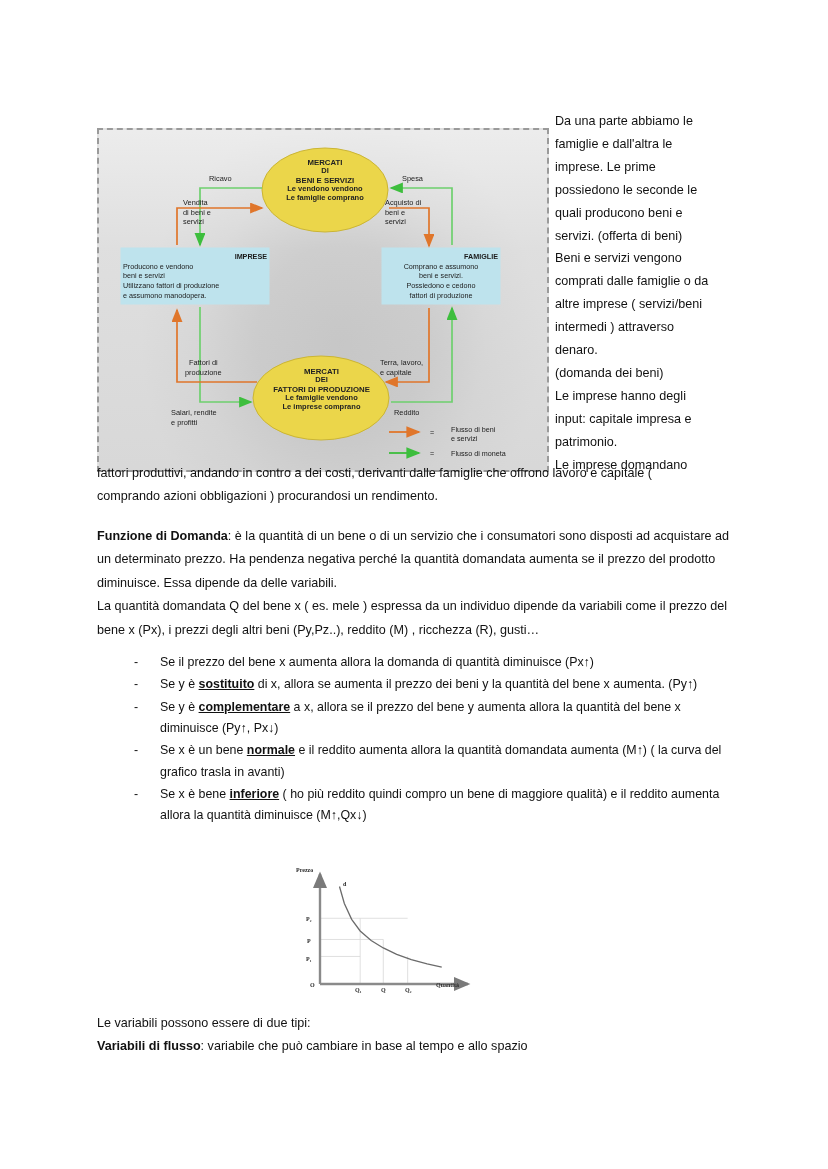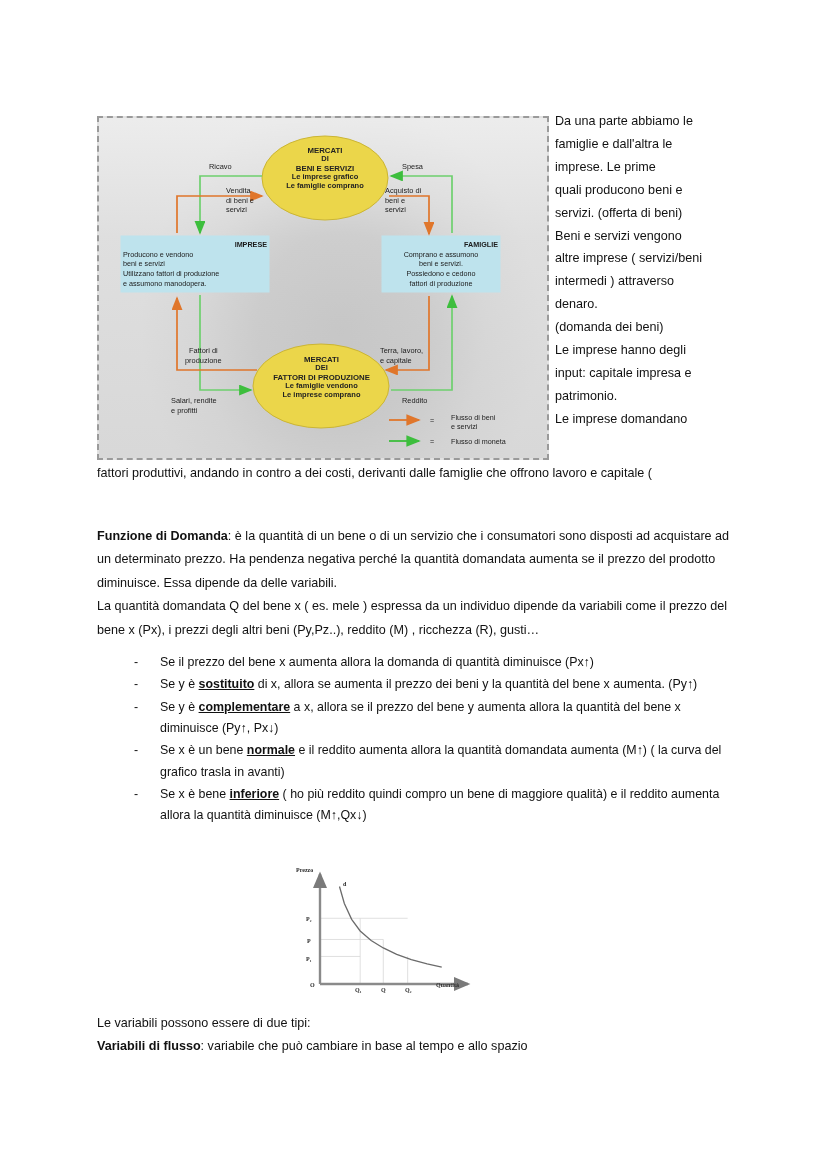--- a/index.html
+++ b/index.html
@@ -24,21 +24,21 @@
   
   .top-block {
     position: absolute;
     left: 97px;
     top: 112px;
     width: 634px;
   }
 
   .figure {
     position: absolute;
-    left: 0; top: 4px;
+    left: 0; top: 16px;
     width: 452px;
     height: 344px;
     border: 2px dashed #9a9a9a;
     background:
       radial-gradient(ellipse 200px 230px at 54% 62%, #c9c9c9 0%, #cfcfcf 42%, #dcdcdc 72%, #e2e2e2 100%),
       linear-gradient(110deg, #e6e6e6 0%, #dadada 45%, #e4e4e4 100%);
     overflow: hidden;
   }
   .figure .vignette {
     position: absolute; inset: 0;
@@ -187,21 +187,21 @@
         <path d="M330,178 L330,252 L287,252" fill="none" stroke="#E0762B" stroke-width="1.7" marker-end="url(#ar-o)"></path>
 
         <line x1="290" y1="302" x2="320" y2="302" stroke="#E0762B" stroke-width="1.8" marker-end="url(#ar-o)"></line>
         <line x1="290" y1="323" x2="320" y2="323" stroke="#3DBE3D" stroke-width="1.8" marker-end="url(#ar-g)"></line>
       </svg>
 
       <div class="ellipse-lbl" style="left:167px; top:28px; width:118px;">
         <div class="big">MERCATI</div>
         <div>DI</div>
         <div class="big">BENI E SERVIZI</div>
-        <div>Le imprese grafico</div>
+        <div>Le vendono vendono</div>
         <div>Le famiglie comprano</div>
       </div>
 
       <div class="ellipse-lbl" style="left:156px; top:237px; width:133px;">
         <div class="big">MERCATI</div>
         <div>DEI</div>
         <div class="big">FATTORI DI PRODUZIONE</div>
         <div>Le famiglie vendono</div>
         <div>Le imprese comprano</div>
       </div>
@@ -221,21 +221,21 @@
         <span>Possiedono e cedono</span><br>
         <span>fattori di produzione</span>
       </div>
 
       <div class="arrow-lbl" style="left:110px; top:44px;">
         <span>Ricavo</span>
       </div>
       <div class="arrow-lbl" style="left:303px; top:44px;">
         <span>Spesa</span>
       </div>
-      <div class="arrow-lbl" style="left:84px; top:68px;margin-left:43px;">
+      <div class="arrow-lbl" style="left:84px; top:68px;">
         <div>Vendita</div>
         <div>di beni e</div>
         <div>servizi</div>
       </div>
       <div class="arrow-lbl" style="left:286px; top:68px;">
         <div>Acquisto di</div>
         <div>beni e</div>
         <div>servizi</div>
       </div>
       <div class="arrow-lbl" style="left:86px; top:228px;text-align:center;">
@@ -243,21 +243,21 @@
         <div>produzione</div>
       </div>
       <div class="arrow-lbl" style="left:281px; top:228px;">
         <div>Terra, lavoro,</div>
         <div>e capitale</div>
       </div>
       <div class="arrow-lbl" style="left:72px; top:278px;">
         <div>Salari, rendite</div>
         <div>e profitti</div>
       </div>
-      <div class="arrow-lbl" style="left:295px; top:278px;margin-left:8px;">
+      <div class="arrow-lbl" style="left:295px; top:278px;">
         <span>Reddito</span>
       </div>
 
       <div class="legend-lbl" style="left:331px; top:298px;">
         <span>=</span>
       </div>
       <div class="legend-lbl" style="left:352px; top:295px;">
         <div>Flusso di beni</div>
         <div>e servizi</div>
       </div>
@@ -266,36 +266,39 @@
       </div>
       <div class="legend-lbl" style="left:352px; top:319px;">
         <span>Flusso di moneta</span>
       </div>
     </div>
 
     <div class="side-text">
       <div>Da una parte abbiamo le</div>
       <div>famiglie e dall'altra le</div>
       <div>imprese. Le prime</div>
+      <div>possiedono le seconde le</div>
       <div>quali producono beni e</div>
       <div>servizi. (offerta di beni)</div>
       <div>Beni e servizi vengono</div>
+      <div>comprati dalle famiglie o da</div>
       <div>altre imprese ( servizi/beni</div>
       <div>intermedi ) attraverso</div>
       <div>denaro.</div>
       <div>(domanda dei beni)</div>
       <div>Le imprese hanno degli</div>
       <div>input: capitale impresa e</div>
       <div>patrimonio.</div>
       <div>Le imprese domandano</div>
     </div>
   </div>
 
   <div class="body-text b1">
     <p>fattori produttivi, andando in contro a dei costi, derivanti dalle famiglie che offrono lavoro e capitale (</p>
+    <p>comprando azioni obbligazioni ) procurandosi un rendimento.</p>
   </div>
 
   <div class="body-text b2">
     <p>
       <b>Funzione di Domanda</b><span>: è la quantità di un bene o di un servizio che i consumatori sono disposti ad acquistare ad un determinato prezzo. Ha pendenza negativa perché la quantità domandata aumenta se il prezzo del prodotto diminuisce. Essa dipende da delle variabili.</span>
     </p>
     <p>La quantità domandata Q del bene x ( es. mele )  espressa da un individuo dipende da variabili come il prezzo del bene x (Px), i prezzi degli altri beni (Py,Pz..), reddito (M) , ricchezza (R), gusti…</p>
   </div>
 
   <div class="bullets">

